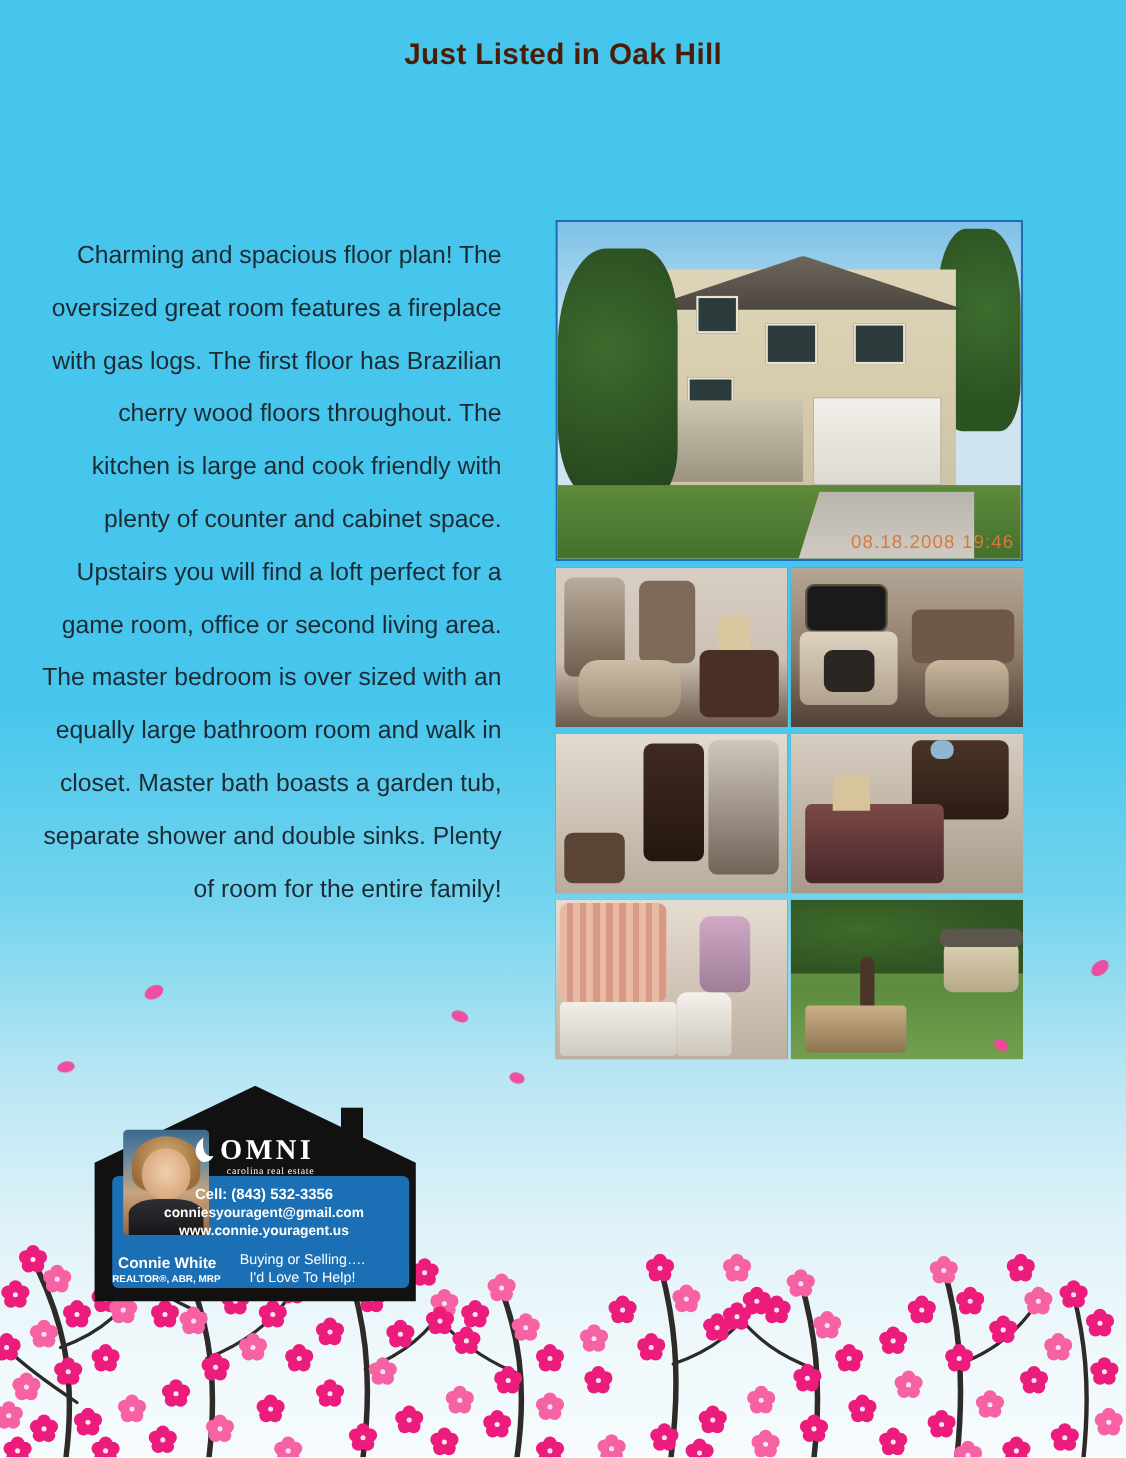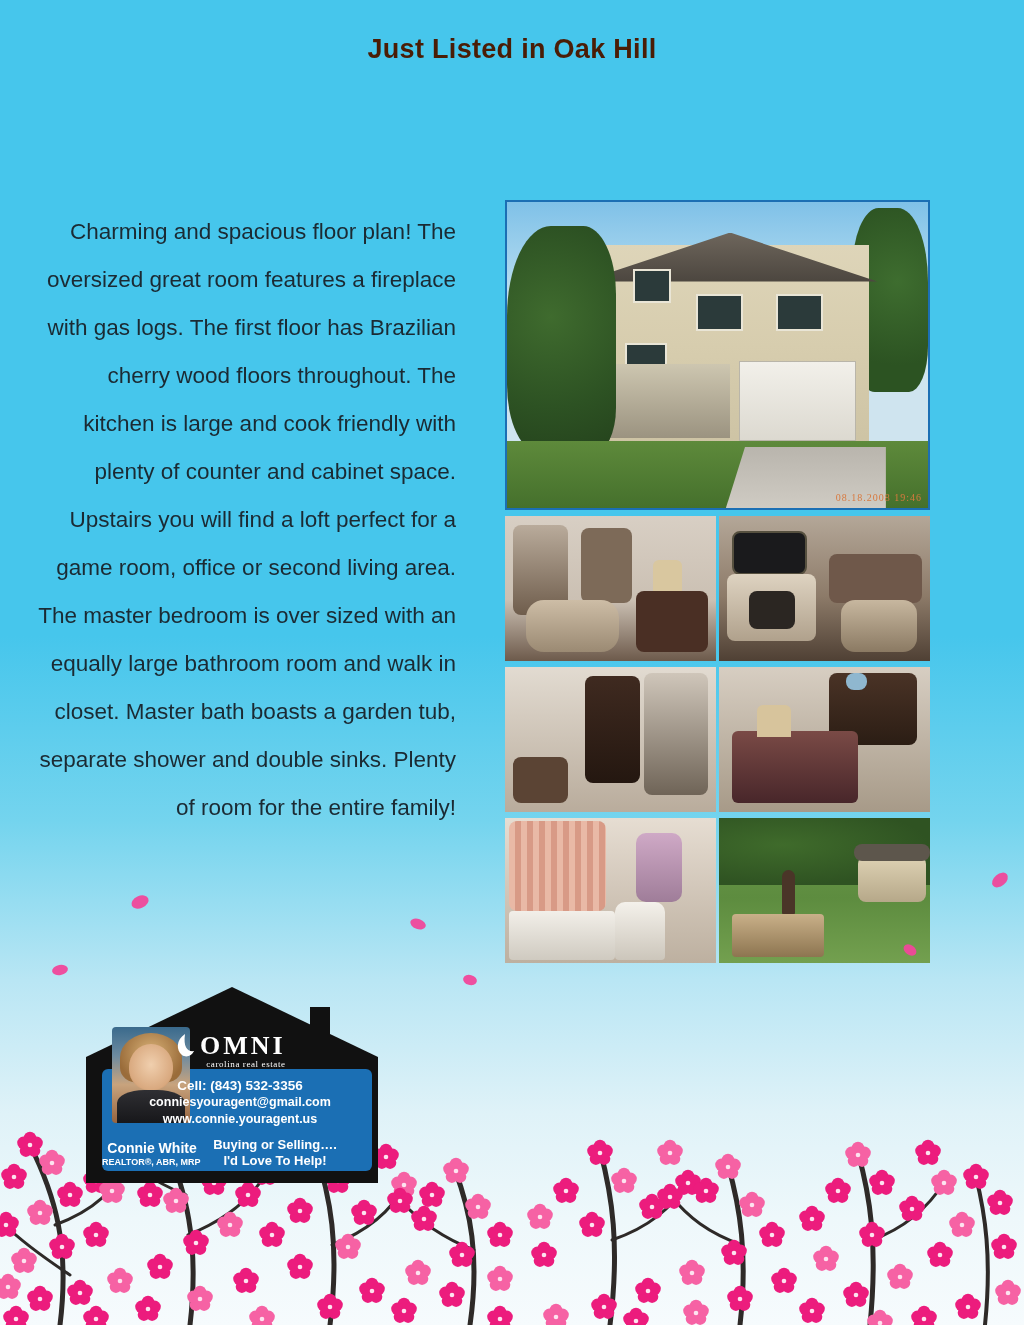--- a/index.html
+++ b/index.html
@@ -140,22 +140,22 @@
     position: absolute; left: 0; bottom: 0; width: 100%; height: 22%;
     background: linear-gradient(to bottom, #5e8a3b, #45702c);
   }
   .ph-drive {
     position: absolute; left: 52%; bottom: 0; width: 38%; height: 20%;
     background: linear-gradient(to bottom, #b9b5ad, #cfcbc3);
     clip-path: polygon(12% 0%, 100% 0%, 100% 100%, 0% 100%);
   }
   .ph-stamp {
     position: absolute; right: 6px; bottom: 5px;
-    font-family: Liberation Serif, serif;
-    font-size: 10px;
+    font-family: Liberation Sans, sans-serif;
+    font-size: 17px;
     color: #d8793f;
     letter-spacing: 1px;
     white-space: nowrap;
   }
 
   
   .int-wall { position: absolute; inset: 0; background: linear-gradient(to bottom, #d8cfc4 0%, #cbc0b3 58%, #6d5a4b 100%); }
   .int-wall.dark { background: linear-gradient(to bottom, #b4a798 0%, #8d7b69 55%, #4f4034 100%); }
   .int-blob { position: absolute; border-radius: 8px; }
 
@@ -249,21 +249,21 @@
     font-weight: bold;
     font-size: 12.5px;
   }
   .badge-cta {
     position: absolute;
     left: 118px; top: 152px;
     width: 170px;
     text-align: center;
     color: #ffffff;
     font-size: 13px;
-    font-weight: bold;
+    font-weight: normal;
     line-height: 16px;
   }
   .badge-agent-name {
     position: absolute;
     left: 30px; top: 155px;
     width: 100px;
     text-align: center;
     color: #ffffff;
     font-size: 14px;
     font-weight: bold;

